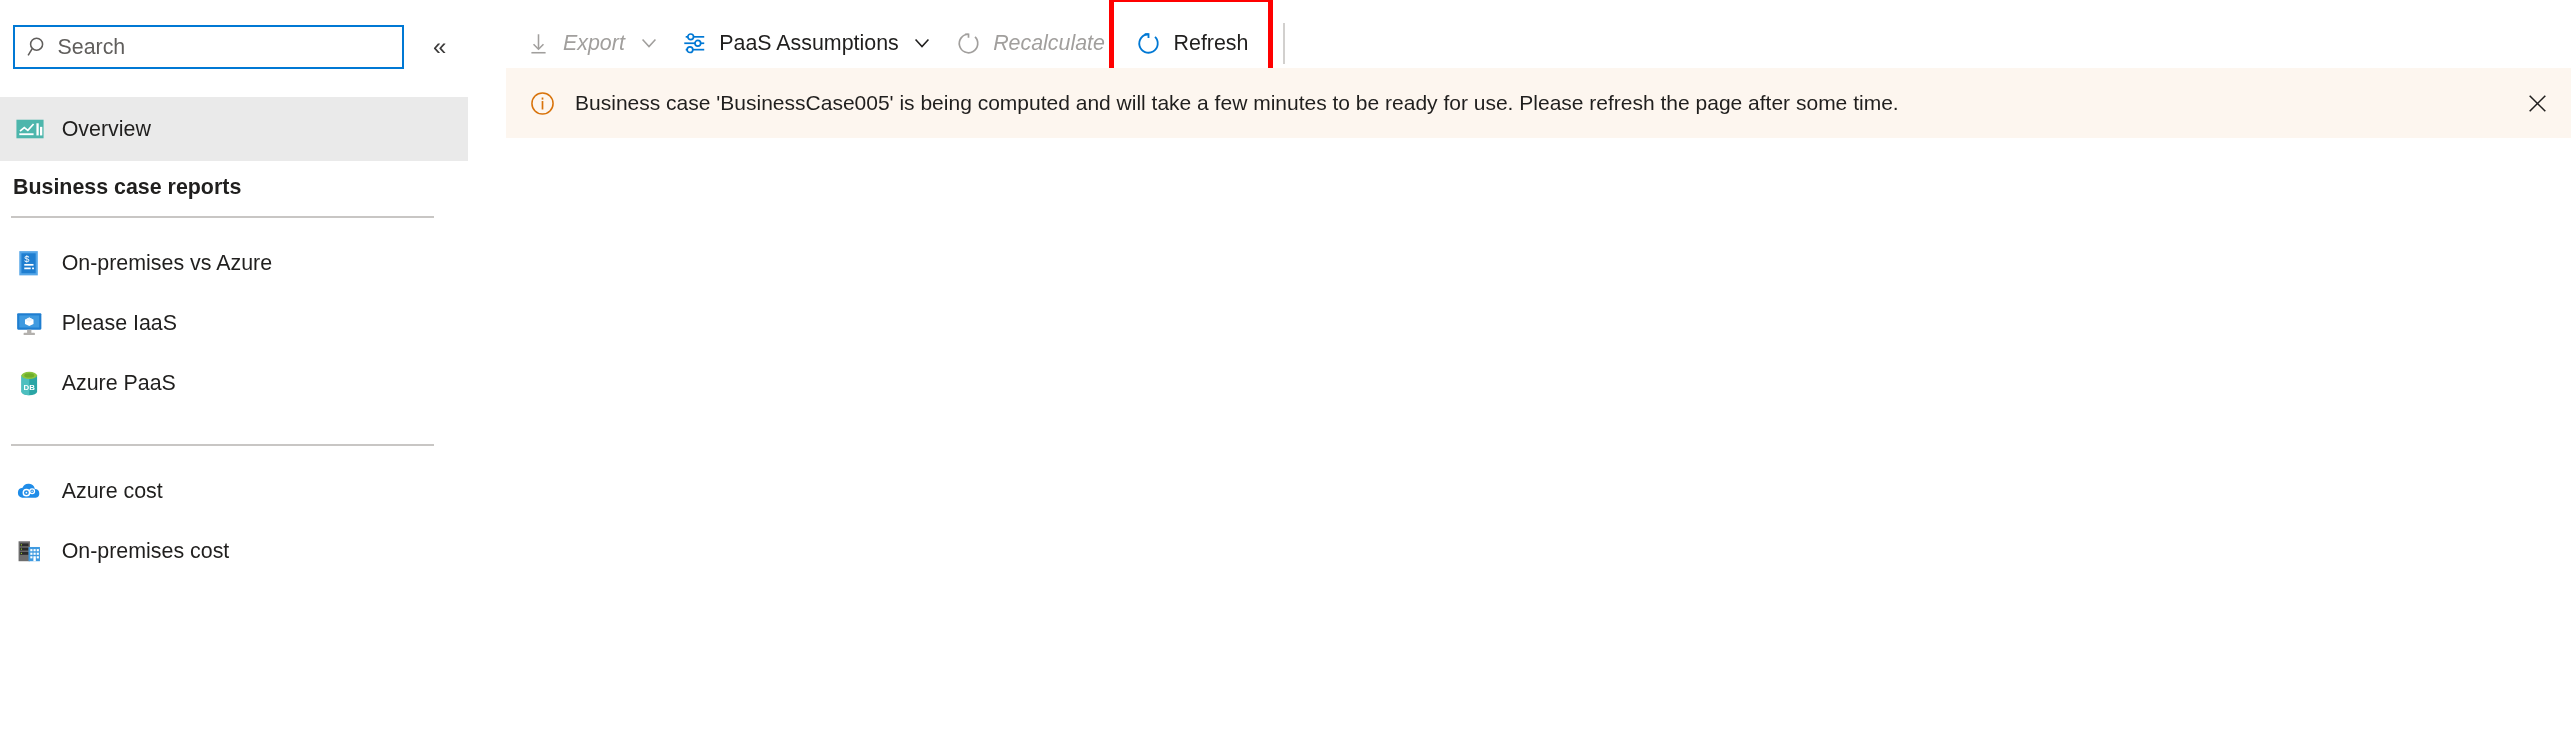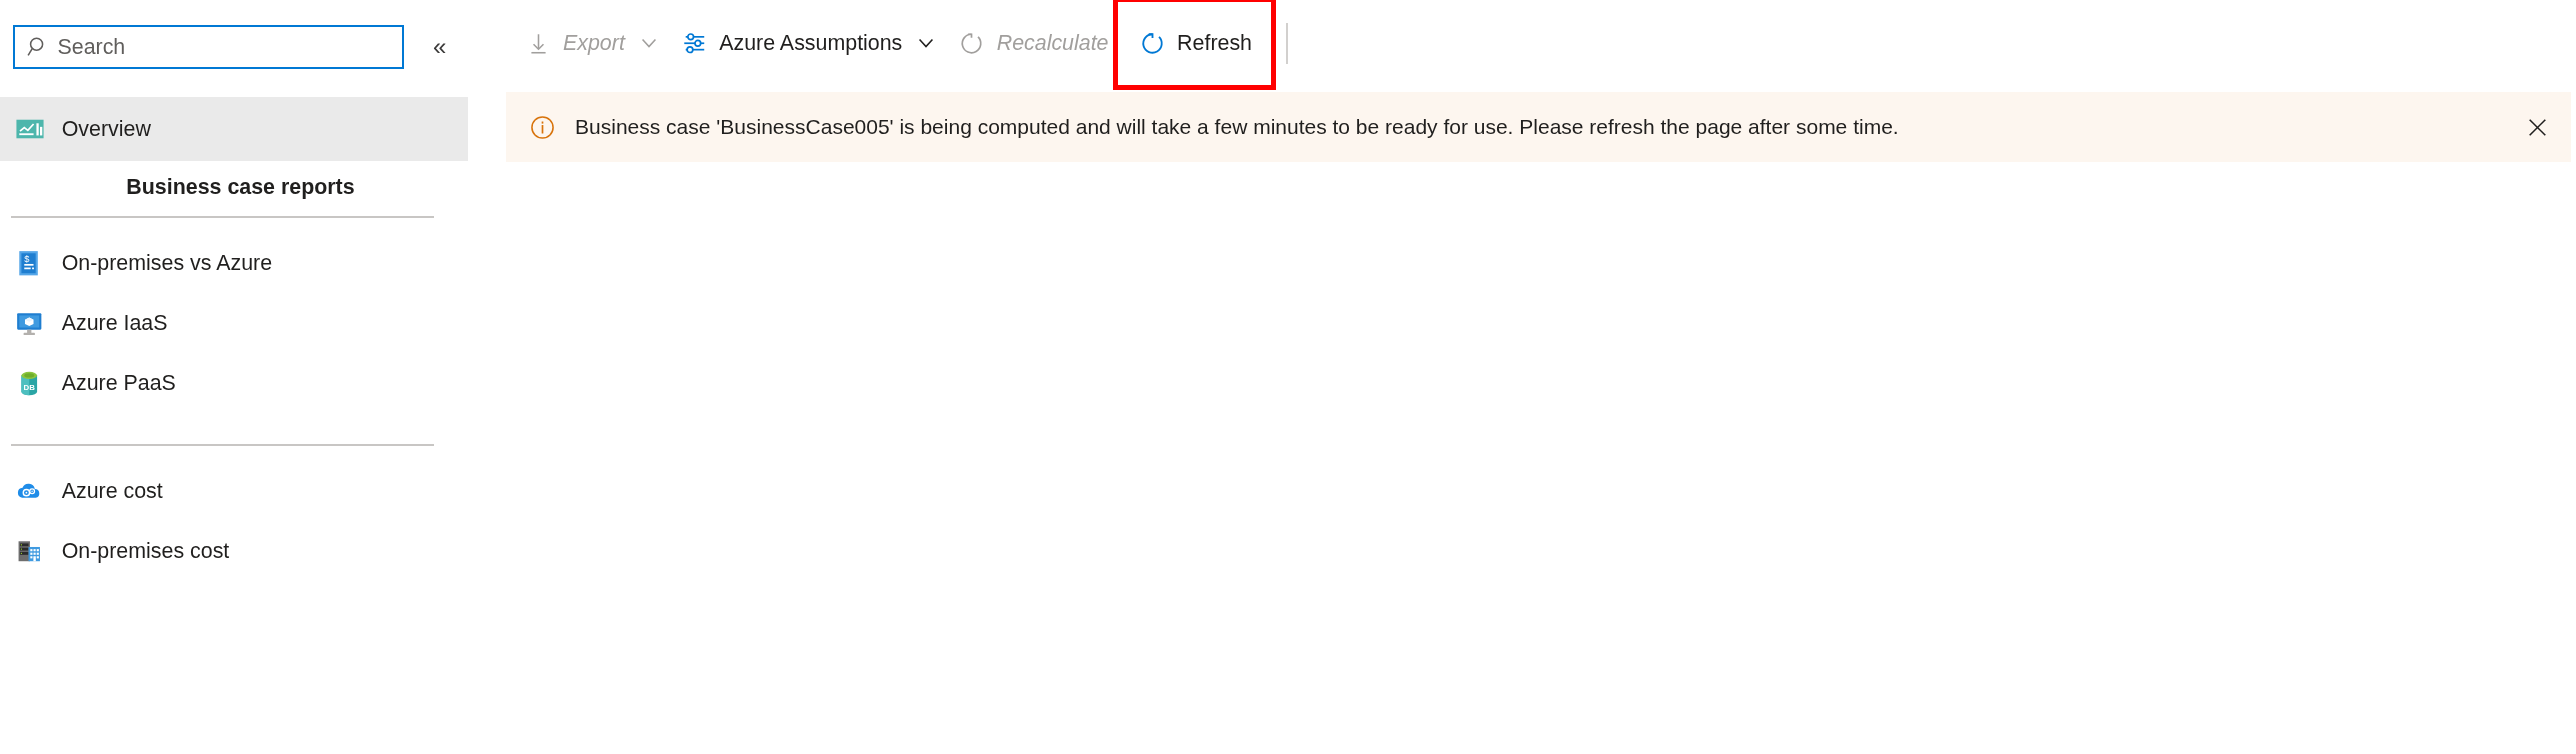--- a/index.html
+++ b/index.html
@@ -183,21 +183,21 @@
     width: 2.1px;
     height: 41px;
     background: #d2d0ce;
     margin: 0 15.7px;
     flex: 0 0 2.1px;
   }
 
   
   .banner {
     position: absolute;
-    left: 5.7px; top: 92px;
+    left: 5.7px; top: 68px;
     width: 2065px; height: 70px;
     background: #fdf6ef;
     display: flex;
     align-items: center;
   }
   .banner-ico {
     width: 31px; height: 31px;
     flex: 0 0 31px;
     margin-left: 21.4px;
     margin-right: 17px;
@@ -246,21 +246,21 @@
           <rect x="2" y="8" width="38" height="26" fill="#4db6ac"></rect>
           <polyline points="7,24 13,19 18,23 26,14" fill="none" stroke="#ffffff" stroke-width="2.4"></polyline>
           <rect x="6" y="27" width="20" height="2.6" fill="#ffffff"></rect>
           <rect x="30" y="13" width="3.2" height="17" fill="#ffffff"></rect>
           <rect x="35" y="18" width="3.2" height="12" fill="#ffffff"></rect>
         </svg>
       </span>
       <span class="nav-label">Overview</span>
     </div>
 
-    <div class="section" style="top:175px;text-align:center;">
+    <div class="section" style="top:175px;">
       <div class="section-title">Business case reports</div>
       <div class="section-divider"></div>
       <div class="section-items">
 
         <div class="section-row" style="margin-top:15.7px;">
           <span class="nav-icon">
             <svg width="28.5" height="28.5" viewBox="0 0 40 40">
               <rect x="6" y="3" width="26" height="34" fill="#55a6e8"></rect>
               <rect x="9" y="6" width="20" height="28" fill="#1f7ed0"></rect>
               <text x="16.5" y="18" font-family="Liberation Sans, sans-serif" font-size="13" fill="#ffffff" text-anchor="middle">$</text>
@@ -276,21 +276,21 @@
           <span class="nav-icon">
             <svg width="28.5" height="28.5" viewBox="0 0 40 40">
               <rect x="3" y="6" width="34" height="23" rx="1.5" fill="#1f7ed0"></rect>
               <rect x="6" y="9" width="28" height="17" fill="#3f9ae0"></rect>
               <polygon points="20,12 26,15 26,21 20,24 14,21 14,15" fill="#ffffff"></polygon>
               <polygon points="20,12 26,15 20,18 14,15" fill="#eaf4fd"></polygon>
               <rect x="17" y="29" width="6" height="5" fill="#b3b0ad"></rect>
               <rect x="12" y="33.5" width="16" height="3" rx="1.2" fill="#b3b0ad"></rect>
             </svg>
           </span>
-          <span class="nav-label">Azure IaaS</span>
+          <span class="nav-label">Please IaaS</span>
         </div>
 
         <div class="section-row">
           <span class="nav-icon">
             <svg width="28.5" height="28.5" viewBox="0 0 40 40">
               <path d="M9 9 h22 v23 a11 5 0 0 1 -22 0 z" fill="#2aa5a5"></path>
               <path d="M9 9 h11 v28 a11 5 0 0 1 -11 -5 z" fill="#4dbfbf"></path>
               <ellipse cx="20" cy="9" rx="11" ry="5" fill="#8cc63f"></ellipse>
               <ellipse cx="20" cy="9" rx="7" ry="3" fill="#6fae2a"></ellipse>
               <text x="20" y="29" font-family="Liberation Sans, sans-serif" font-size="11" font-weight="bold" fill="#ffffff" text-anchor="middle">DB</text>
@@ -370,21 +370,21 @@
         <span class="tb-ico">
           <svg width="28.5" height="28.5" viewBox="0 0 40 40">
             <line x1="8" y1="11" x2="34" y2="11" stroke="#0078d4" stroke-width="2.4"></line>
             <line x1="6" y1="20" x2="34" y2="20" stroke="#0078d4" stroke-width="2.4"></line>
             <line x1="8" y1="29" x2="34" y2="29" stroke="#0078d4" stroke-width="2.4"></line>
             <circle cx="15" cy="11" r="4" fill="#ffffff" stroke="#0078d4" stroke-width="2.4"></circle>
             <circle cx="25" cy="20" r="4" fill="#ffffff" stroke="#0078d4" stroke-width="2.4"></circle>
             <circle cx="14" cy="29" r="4" fill="#ffffff" stroke="#0078d4" stroke-width="2.4"></circle>
           </svg>
         </span>
-        <span class="tb-label">Azure Assumptions</span>
+        <span class="tb-label">PaaS Assumptions</span>
         <span class="tb-caret">
           <svg width="20" height="20" viewBox="0 0 28 28">
             <polyline points="5,9 14,19 23,9" fill="none" stroke="#201f1e" stroke-width="2.2"></polyline>
           </svg>
         </span>
       </div>
 
       <div class="tb-item disabled">
         <span class="tb-ico">
           <svg width="27" height="27" viewBox="0 0 38 38">

